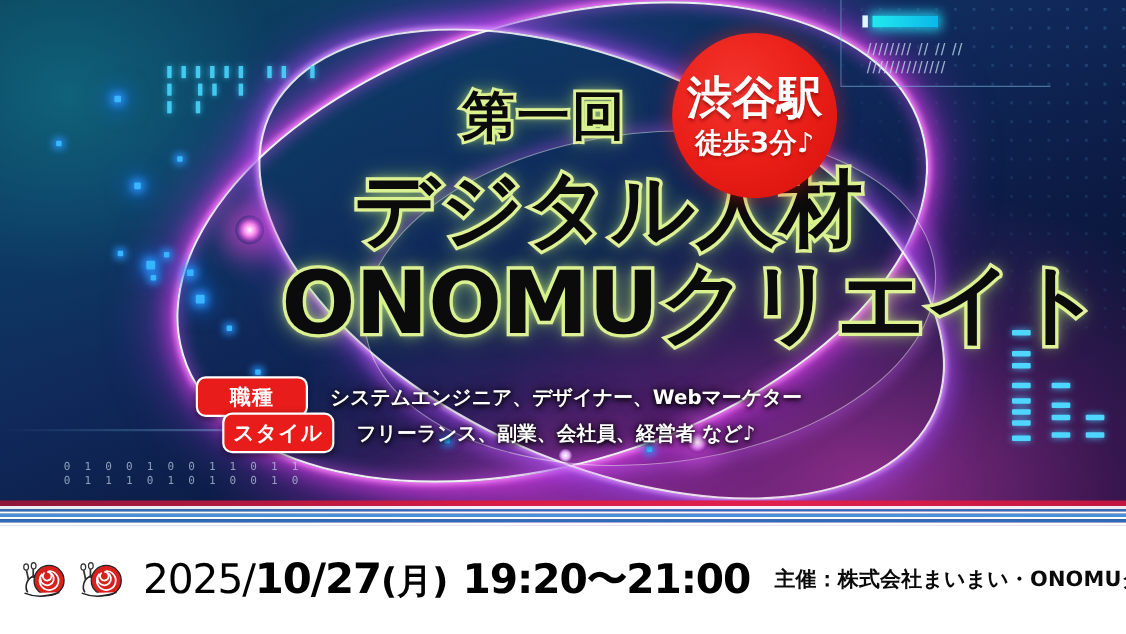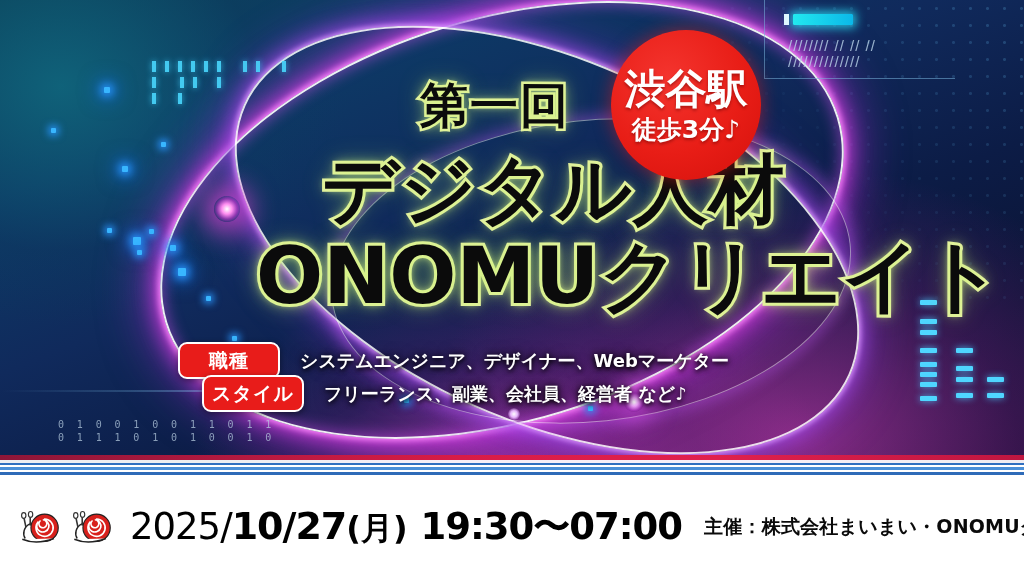--- a/index.html
+++ b/index.html
@@ -313,19 +313,19 @@
         <circle cx="37" cy="31" r="19" fill="#d8201c" stroke="#222" stroke-width="1.6"></circle>
         <path d="M37 31 m0 -12 a12 12 0 1 1 -8.5 3.5 a8.5 8.5 0 1 0 6 -2.5 a5.5 5.5 0 1 1 -3.8 1.6" fill="none" stroke="#fff" stroke-width="2.2" stroke-linecap="round"></path>
         <path d="M6 47 C18 52 34 52 50 46" fill="#fff" stroke="#222" stroke-width="2"></path>
       </svg>
     </div>
 
     <div class="dateline">
       <span class="d-year">2025/</span>
       <span class="d-big">10/27</span>
       <span class="d-dow">(月)</span>
-      <span class="d-time">19:30〜07:00</span>
+      <span class="d-time">19:20〜21:00</span>
     </div>
 
     <div class="host">主催：株式会社まいまい・ONOMUクリエイト</div>
   </div>
 
 </div>
 
 </body></html>

